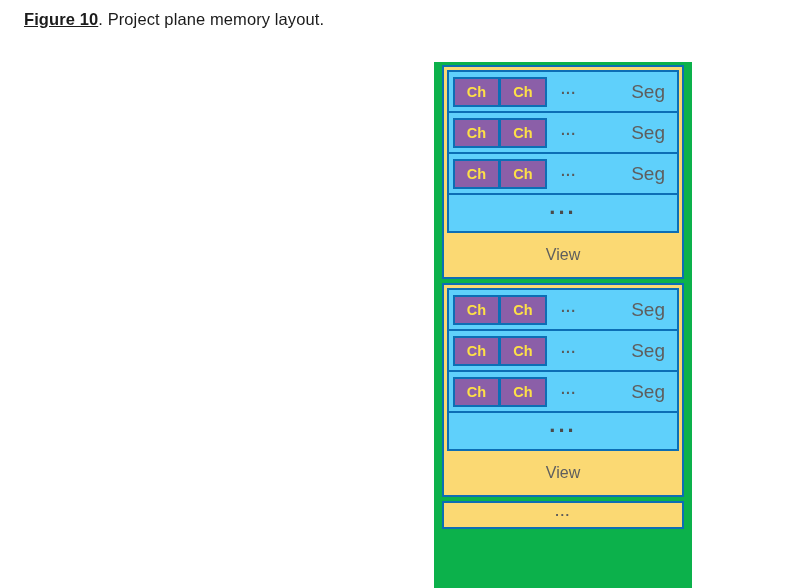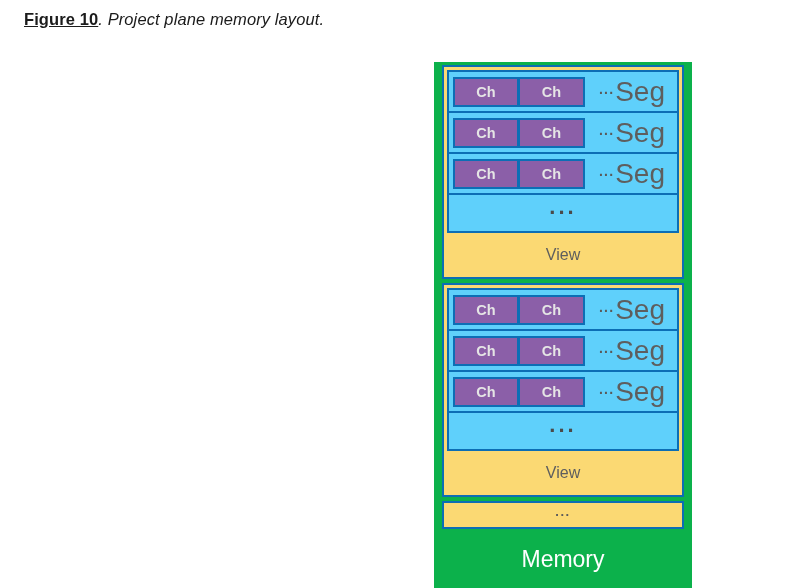--- a/index.html
+++ b/index.html
@@ -24,21 +24,20 @@
     color: #1b1b1b;
     letter-spacing: 0.1px;
     white-space: nowrap;
   }
   #figure-caption .cap-label {
     font-weight: bold;
     text-decoration: underline;
   }
   #figure-caption .cap-text {
     font-weight: normal;
-    font-style: italic;
   }
 
   
   #memory-block {
     position: absolute;
     left: 434px;
     top: 62px;
     width: 258px;
     height: 526px;
     box-sizing: border-box;
@@ -79,26 +78,26 @@
     position: relative;
   }
   .seg-row:last-child {
     border-bottom: none;
   }
 
   .ch-box {
     box-sizing: border-box;
     background: #8B5FA8;
     border: 2px solid #0C6EB5;
-    width: 66px;
+    width: 47px;
     height: 30px;
     display: flex;
     align-items: center;
     justify-content: center;
-    color: #e5e5e5;
+    color: #fde047;
     font-size: 14.5px;
     font-weight: bold;
   }
   .ch-box + .ch-box {
     border-left-width: 1px;
   }
 
   .seg-dots {
     flex: 0 0 auto;
     margin-left: 14px;
@@ -108,21 +107,21 @@
     letter-spacing: 1.2px;
     line-height: 1;
     position: relative;
     top: -3px;
   }
 
   .seg-label {
     margin-left: auto;
     margin-right: 8px;
     color: #5e5e5e;
-    font-size: 28px;
+    font-size: 19px;
     line-height: 1;
   }
 
   .ellipsis-row {
     box-sizing: border-box;
     background: #5FD0FB;
     height: 36px;
     display: flex;
     align-items: center;
     justify-content: center;
@@ -247,15 +246,14 @@
       </div>
 
     </div>
     <div class="view-label">View</div>
   </div>
 
   <div class="view-ellipsis-block">
     <span class="dots">...</span>
   </div>
 
-  <div class="memory-label">Memory</div>
 
 </div>
 
 </body></html>

